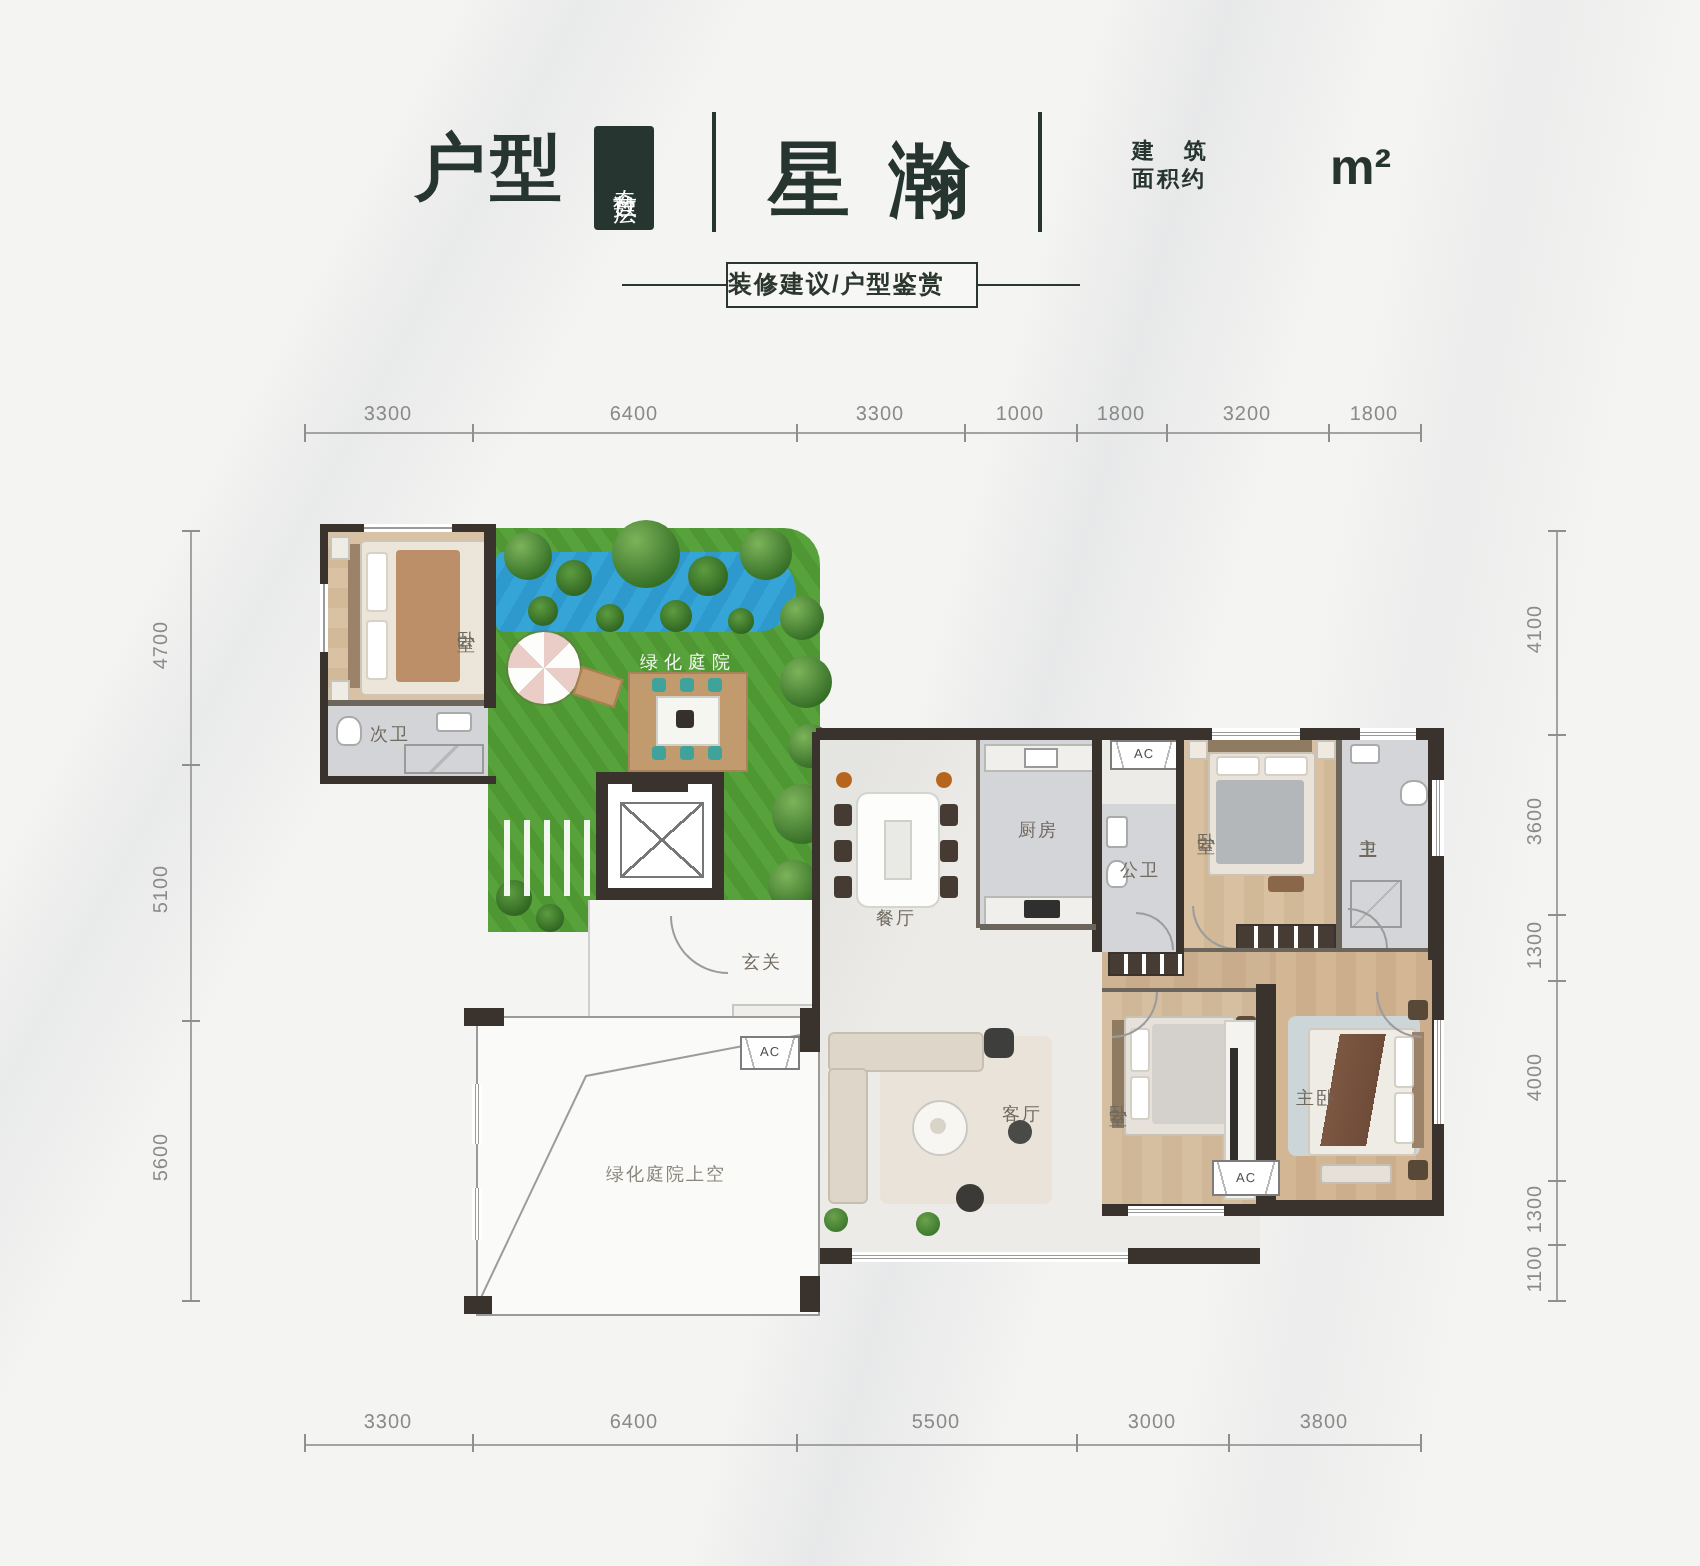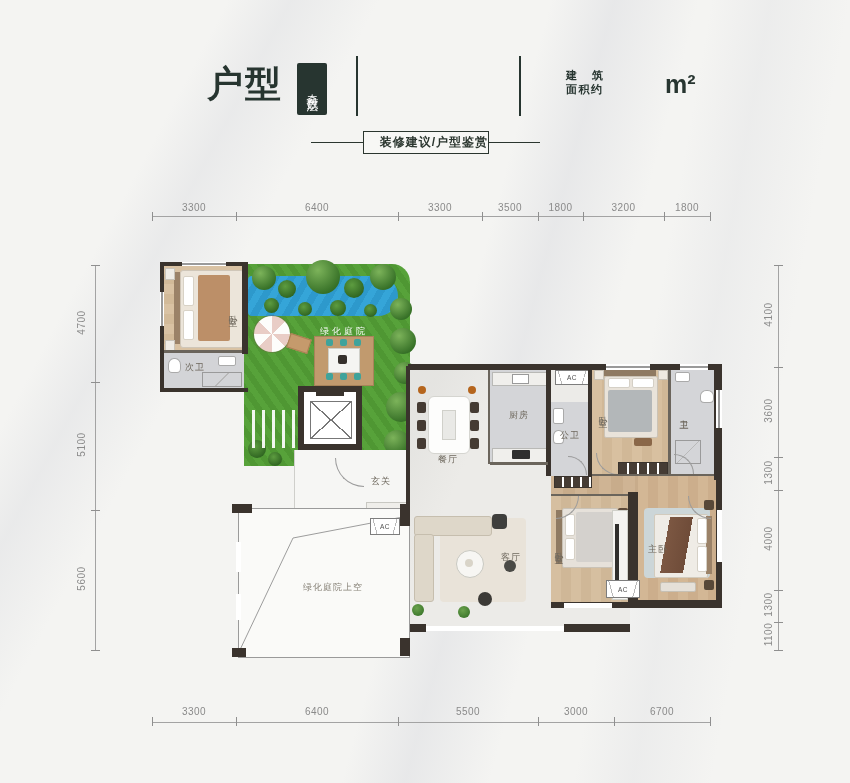--- a/index.html
+++ b/index.html
@@ -34,59 +34,60 @@
 </style>
 </head>
 <body>
 
 <div id="stage">
 
   <div class="a hdr" style="left:207px;top:60px;font-size:36px;font-weight:bold;letter-spacing:2px;">户型</div>
   <div class="a" style="left:297px;top:63px;width:30px;height:52px;background:#273530;color:#fff;writing-mode:vertical-rl;font-size:12px;letter-spacing:3px;display:flex;align-items:center;justify-content:center;border-radius:2px;">奇数层</div>
 
   <div class="a" style="left:356px;top:56px;width:1.5px;height:60px;background:#273530;"></div>
+  <div class="a hdr" style="left:384px;top:63px;font-size:41px;font-weight:bold;letter-spacing:4px;">星 瀚</div>
   <div class="a" style="left:519px;top:56px;width:1.5px;height:60px;background:#273530;"></div>
 
   <div class="a hdr" style="left:566px;top:68px;font-size:11px;font-weight:bold;letter-spacing:6px;">建  筑</div>
   <div class="a hdr" style="left:566px;top:82px;font-size:11px;font-weight:bold;letter-spacing:1.5px;">面积约</div>
   <div class="a hdr" style="left:665px;top:70px;font-size:25px;font-weight:bold;">m²</div>
 
   <div class="a" style="left:311px;top:142px;width:52px;height:1px;background:#2b362f;"></div>
-  <div class="a" style="left:363px;top:131px;width:124px;height:21px;border:1.5px solid #2b362f;color:#2b362f;font-size:12px;font-weight:bold;letter-spacing:1px;text-align:right;line-height:21px;background:#f7f7f5;">装修建议/户型鉴赏</div>
+  <div class="a" style="left:363px;top:131px;width:124px;height:21px;border:1.5px solid #2b362f;color:#2b362f;font-size:12px;font-weight:bold;letter-spacing:1px;text-align:left;line-height:21px;background:#f7f7f5;">装修建议/户型鉴赏</div>
   <div class="a" style="left:488px;top:142px;width:52px;height:1px;background:#2b362f;"></div>
 
   <div class="dline" style="left:152px;top:216px;width:558px;height:1px;"></div>
   <div class="tkv" style="left:152px;top:212px;"></div>
   <div class="tkv" style="left:236px;top:212px;"></div>
   <div class="tkv" style="left:398px;top:212px;"></div>
   <div class="tkv" style="left:482px;top:212px;"></div>
   <div class="tkv" style="left:538px;top:212px;"></div>
   <div class="tkv" style="left:583px;top:212px;"></div>
   <div class="tkv" style="left:664px;top:212px;"></div>
   <div class="tkv" style="left:710px;top:212px;"></div>
   <div class="dnum" style="left:152px;top:202px;width:84px;">3300</div>
   <div class="dnum" style="left:236px;top:202px;width:162px;">6400</div>
   <div class="dnum" style="left:398px;top:202px;width:84px;">3300</div>
-  <div class="dnum" style="left:482px;top:202px;width:56px;">3500</div>
+  <div class="dnum" style="left:482px;top:202px;width:56px;">1000</div>
   <div class="dnum" style="left:538px;top:202px;width:45px;">1800</div>
   <div class="dnum" style="left:583px;top:202px;width:81px;">3200</div>
   <div class="dnum" style="left:664px;top:202px;width:46px;">1800</div>
 
   <div class="dline" style="left:152px;top:722px;width:558px;height:1px;"></div>
   <div class="tkv" style="left:152px;top:717px;"></div>
   <div class="tkv" style="left:236px;top:717px;"></div>
   <div class="tkv" style="left:398px;top:717px;"></div>
   <div class="tkv" style="left:538px;top:717px;"></div>
   <div class="tkv" style="left:614px;top:717px;"></div>
   <div class="tkv" style="left:710px;top:717px;"></div>
   <div class="dnum" style="left:152px;top:706px;width:84px;">3300</div>
   <div class="dnum" style="left:236px;top:706px;width:162px;">6400</div>
   <div class="dnum" style="left:398px;top:706px;width:140px;">5500</div>
   <div class="dnum" style="left:538px;top:706px;width:76px;">3000</div>
-  <div class="dnum" style="left:614px;top:706px;width:96px;">6700</div>
+  <div class="dnum" style="left:614px;top:706px;width:96px;">3800</div>
 
   <div class="dline" style="left:95px;top:265px;width:1px;height:385px;"></div>
   <div class="tkh" style="left:91px;top:265px;"></div>
   <div class="tkh" style="left:91px;top:382px;"></div>
   <div class="tkh" style="left:91px;top:510px;"></div>
   <div class="tkh" style="left:91px;top:650px;"></div>
   <div class="vnum" style="left:53px;top:317px;width:56px;">4700</div>
   <div class="vnum" style="left:53px;top:439px;width:56px;">5100</div>
   <div class="vnum" style="left:53px;top:573px;width:56px;">5600</div>
 

